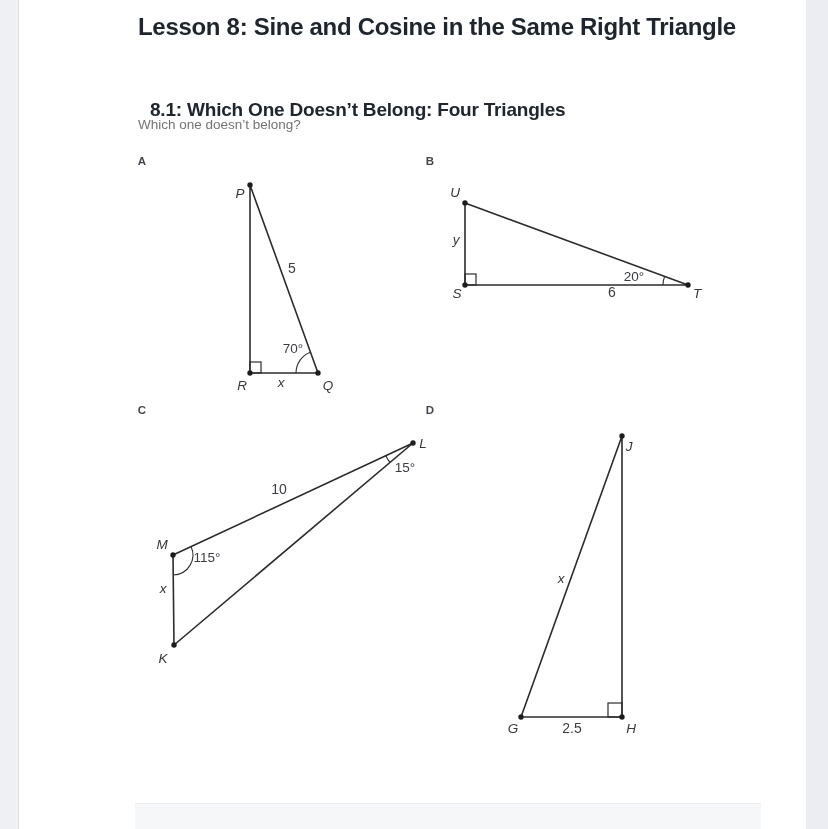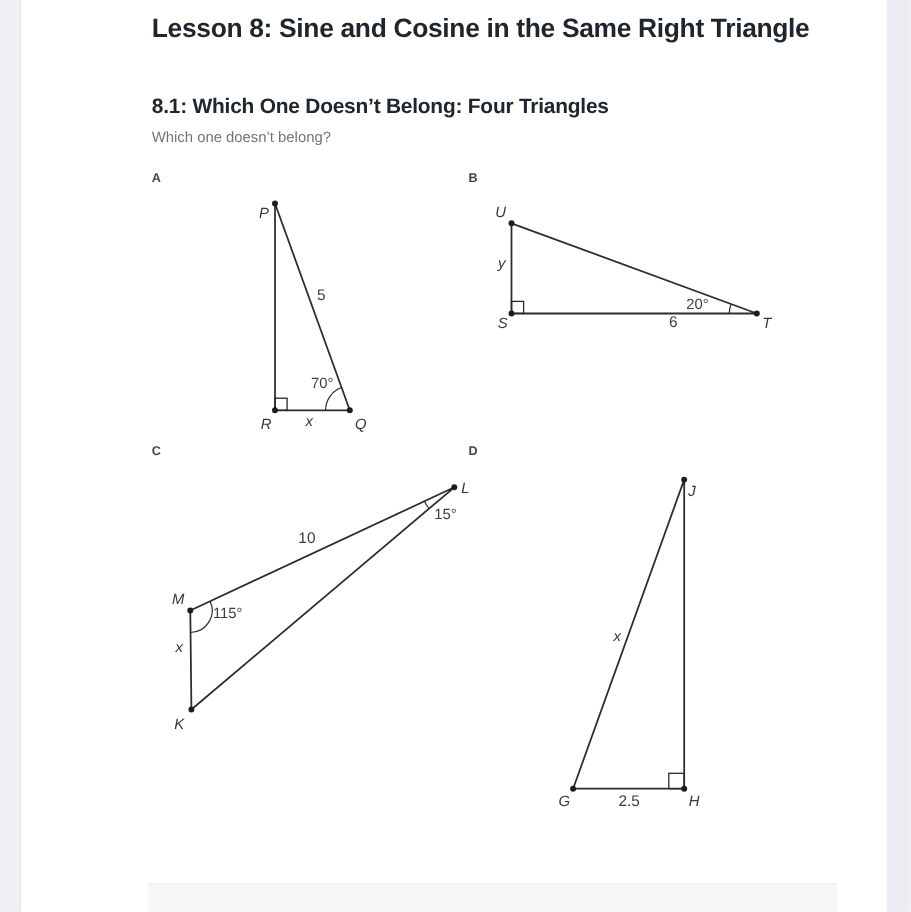--- a/index.html
+++ b/index.html
@@ -21,21 +21,21 @@
     position:absolute;left:116px;top:803px;width:626px;height:26px;
     background:#f6f7f9;border-top:1px solid #ededf0;
   }
   .page-title{
     position:absolute;left:138px;top:13px;width:600px;
     font-size:24px;font-weight:700;line-height:28px;letter-spacing:-0.3px;
     color:#1f252d;margin:0;
   }
   .activity-heading{
     position:absolute;left:138px;top:87px;width:620px;
-    font-size:19px;font-weight:700;color:#20262e;margin:0;letter-spacing:-0.2px;
+    font-size:19px;font-weight:700;color:#20262e;margin:12px;letter-spacing:-0.2px;
   }
   .prompt{
     position:absolute;left:138px;top:117px;width:400px;
     font-size:13.5px;color:#737373;margin:0;
   }
   svg.figures{position:absolute;left:0;top:0;width:828px;height:829px;}
   .tri{fill:none;stroke:#2c2c2e;stroke-width:1.6;stroke-linejoin:round;stroke-linecap:round;}
   .sq{fill:none;stroke:#2c2c2e;stroke-width:1.2;}
   .arc{fill:none;stroke:#2c2c2e;stroke-width:1.1;}
   .dot{fill:#1d1d1f;stroke:none;}

